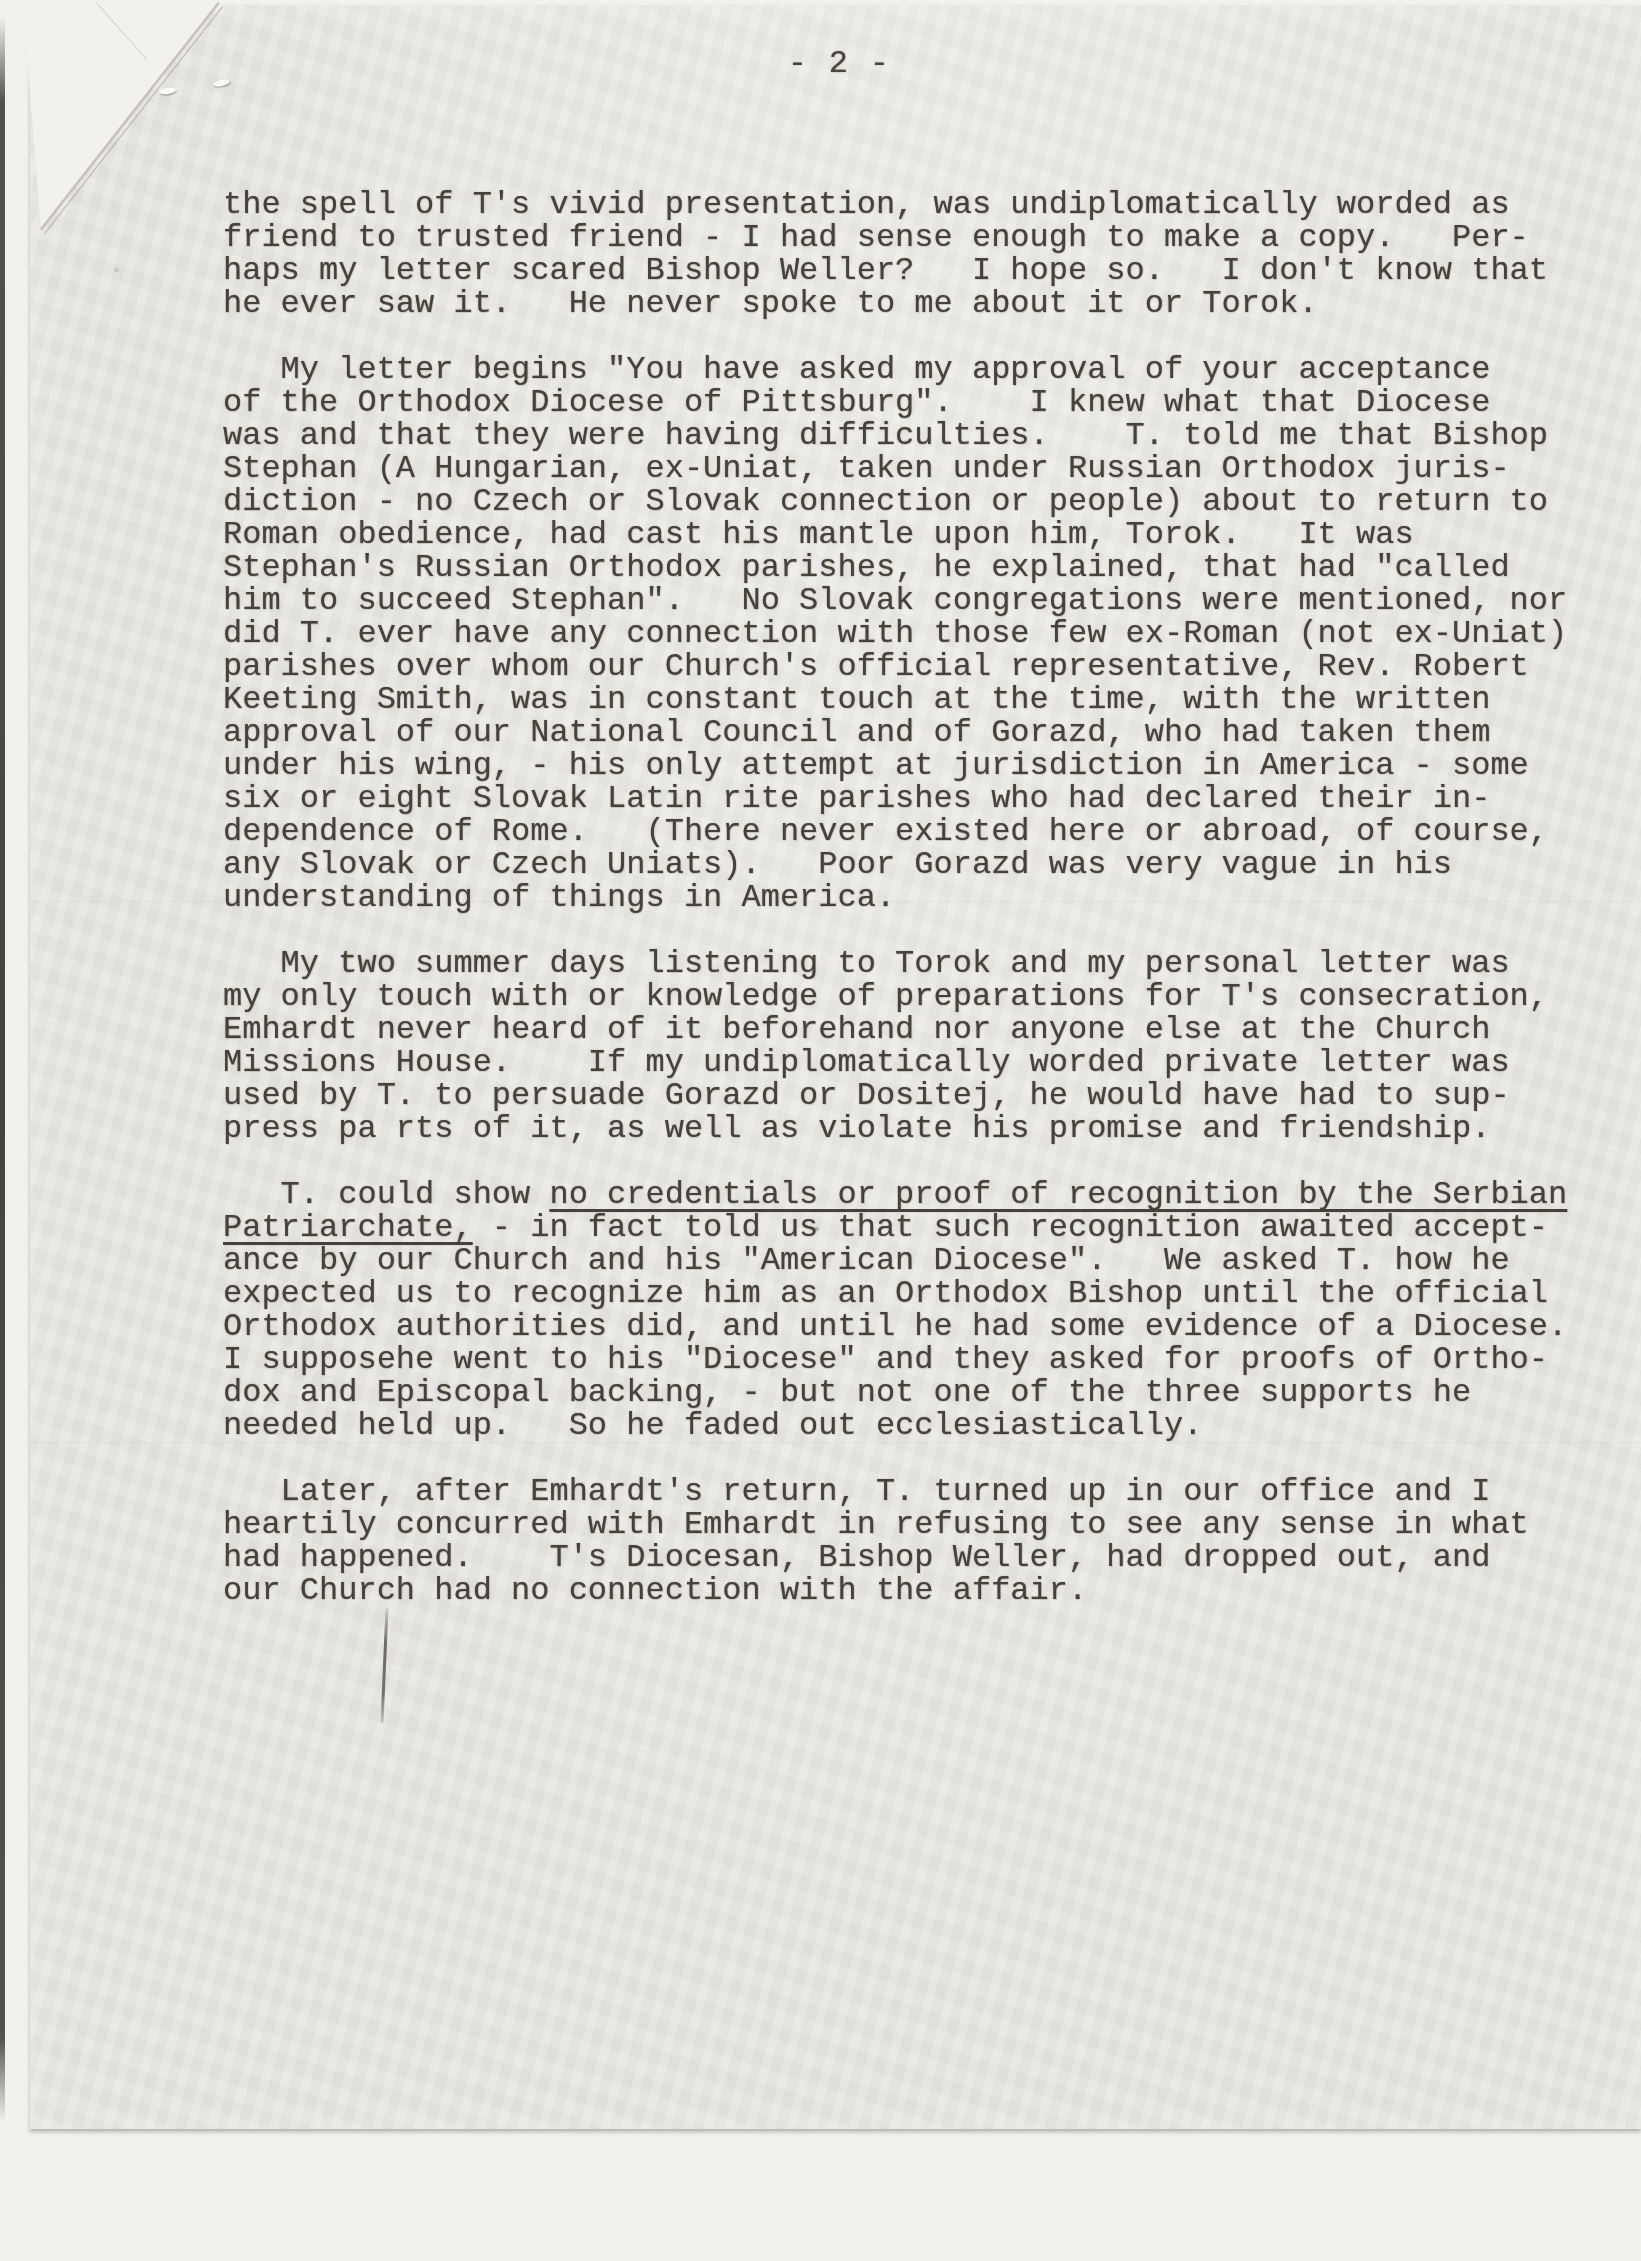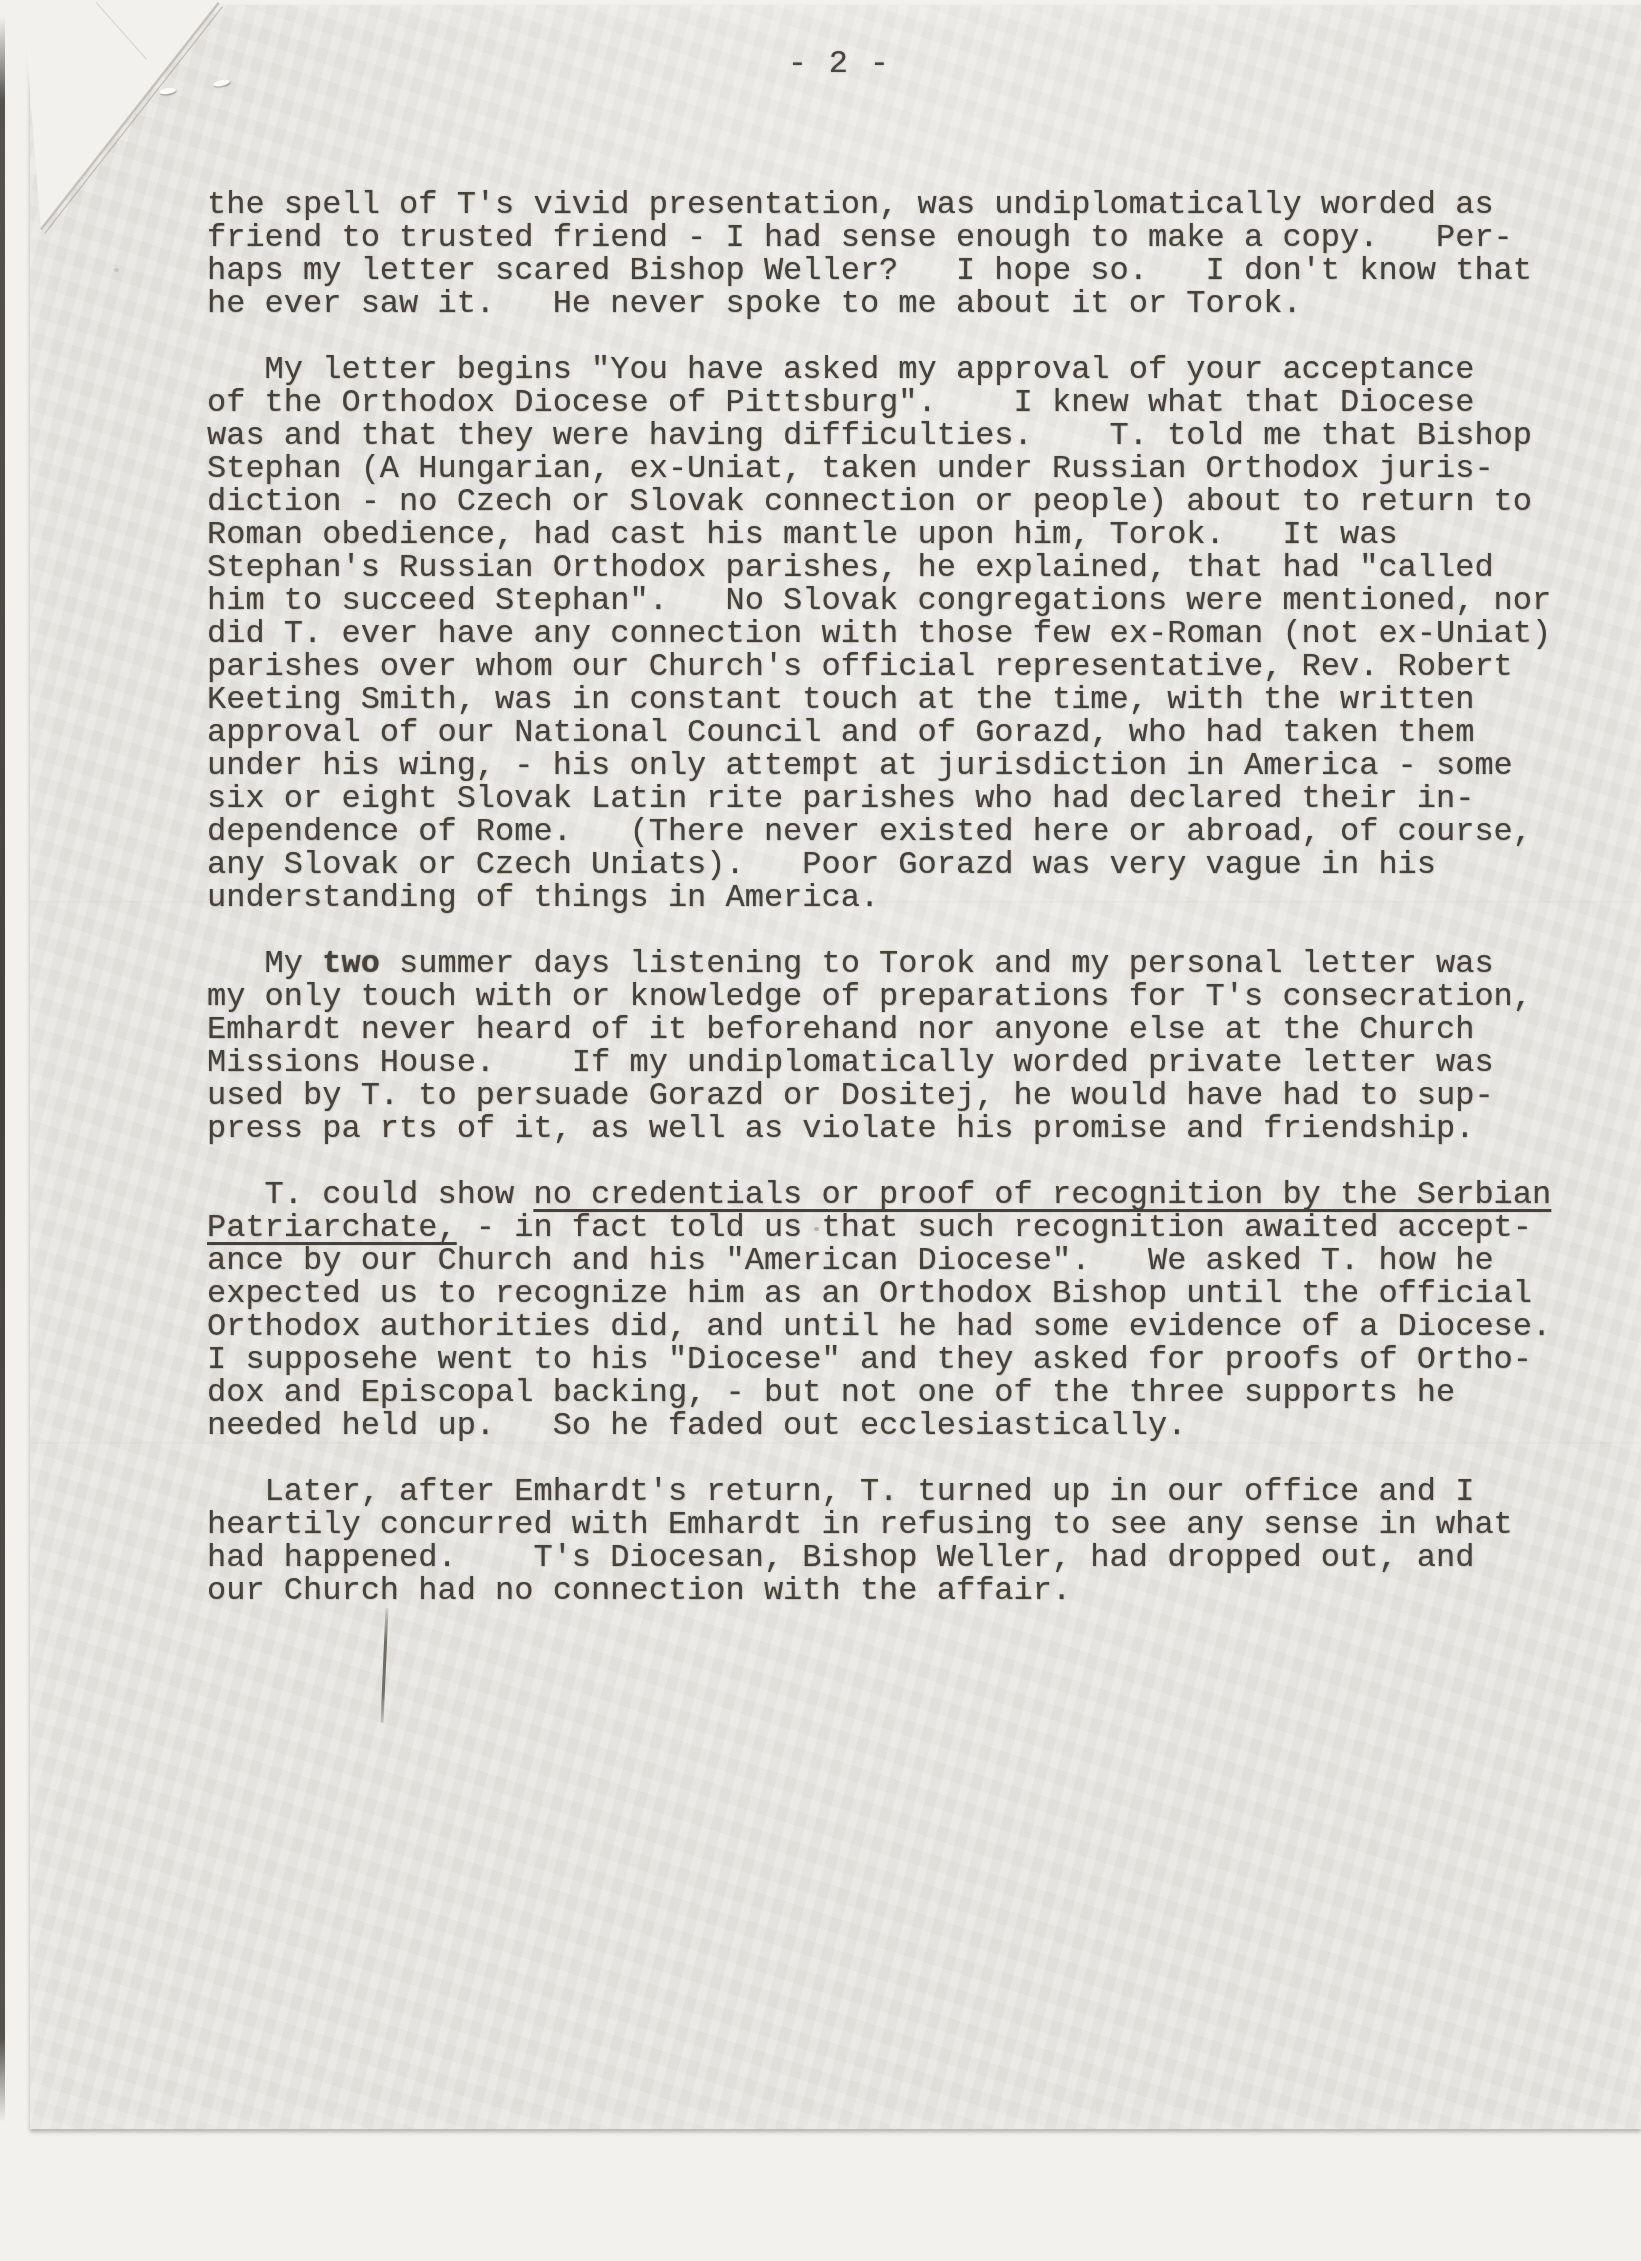--- a/index.html
+++ b/index.html
@@ -31,25 +31,25 @@
   .speck{position:absolute;width:4.5px;height:3.9px;border-radius:50%;background:rgba(92,86,78,.35);}
   .speck.k1{left:814px;top:1227px;}
   .speck.k2{left:114px;top:268px;opacity:.5;}
   
   .page-number{position:absolute;left:0;top:45px;width:1678px;text-align:center;
                font-size:32px;color:#4a453d;letter-spacing:1.3px;
                text-shadow:0 0 1.3px rgba(72,66,58,.6);}
   .letter-body{position:absolute;left:207px;top:188px;width:1426px;
                font-size:32px;line-height:33px;color:#474239;
                text-shadow:0 0 1.3px rgba(71,66,57,.5), 0.6px 0.6px 0 rgba(71,66,57,.12);}
-  .letter-body p{margin:0 0 33px 0;white-space:pre;}
+  .letter-body p{margin:0 0 33px 16px;white-space:pre;}
   .u{text-decoration:underline;text-decoration-thickness:2.9px;
      text-underline-offset:5.8px;text-decoration-color:rgba(62,57,50,.9);
      text-decoration-skip-ink:none;}
-  .b{font-weight:bold;text-shadow:0 0 1.9px rgba(60,55,48,.7);}
+  .b{font-weight:normal;text-shadow:0 0 1.9px rgba(60,55,48,.7);}
   
   .pen-mark{position:absolute;left:383px;top:1608px;width:2.6px;height:115px;
             background:linear-gradient(to bottom, rgba(70,65,58,.15), rgba(70,65,58,.75) 30%, rgba(70,65,58,.7) 75%, rgba(70,65,58,.2));
             transform:rotate(2.5deg);border-radius:1.3px;}
 </style>
 </head>
 <body>
 
 <div class="canvas">
   <div class="backing"></div>

